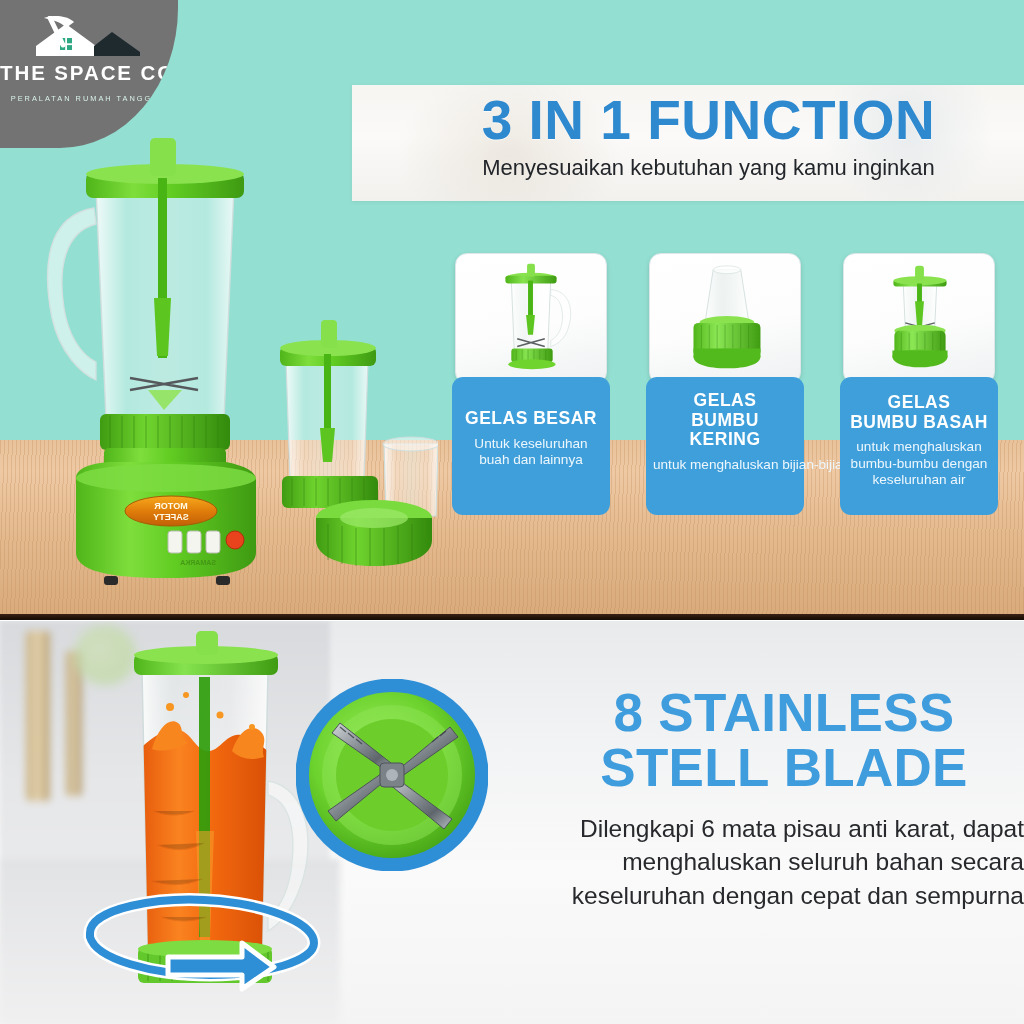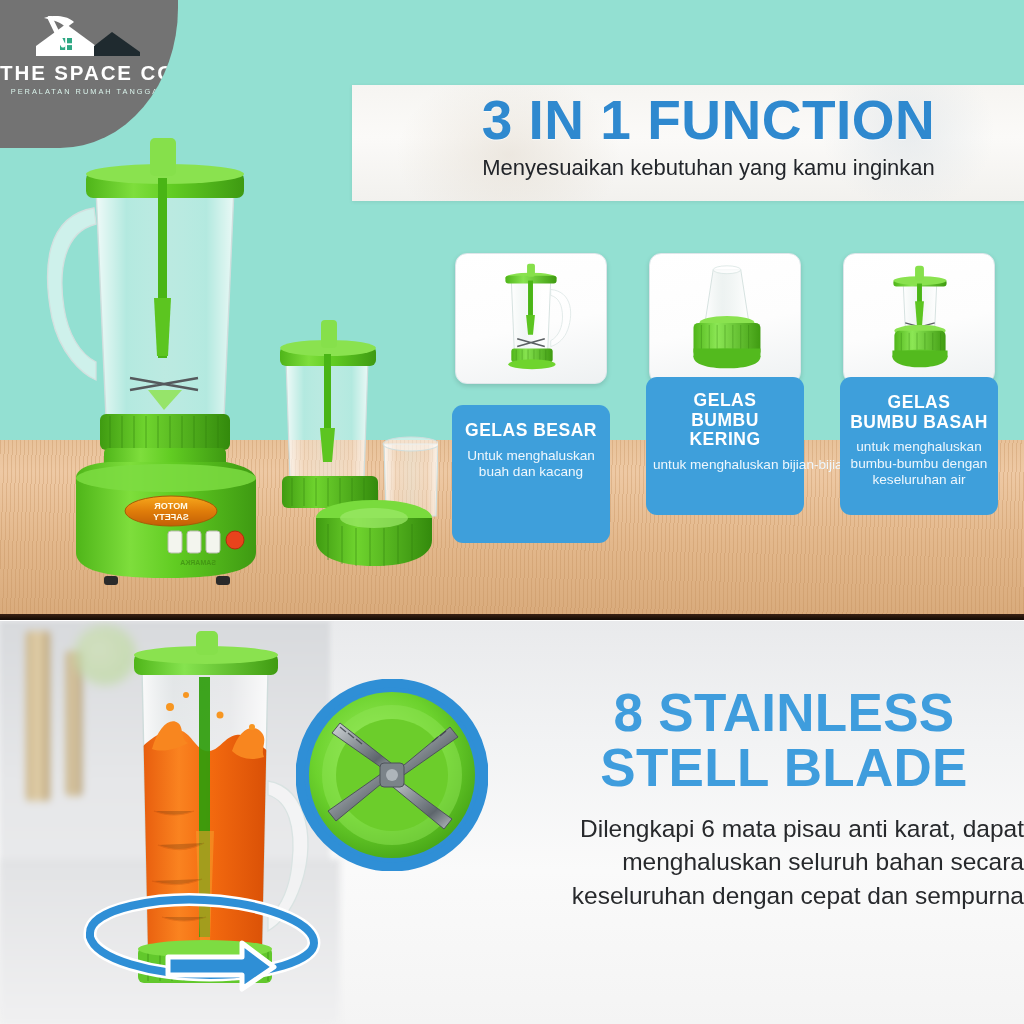--- a/index.html
+++ b/index.html
@@ -40,21 +40,21 @@
     overflow:hidden;
   }
   .logo-inner { position:absolute; left:0; top:16px; width:170px; text-align:center; }
   .logo-mark { width:170px; height:44px; display:block; }
   .logo-name {
     font-size:20.5px; font-weight:700; letter-spacing:1.9px;
     color:#ffffff; margin-top:1px; white-space:nowrap;
   }
   .logo-tag {
     font-size:7.4px; font-weight:400; letter-spacing:2.0px;
-    color:#d9f2ea; margin-top:2px; white-space:nowrap;
+    color:#d9f2ea; margin-top:9px; white-space:nowrap;
   }
 
   
   .headline-banner {
     position:absolute; left:352px; top:85px; width:713px; height:116px;
     background:
       radial-gradient(ellipse 160px 120px at 22% 60%, rgba(226,218,206,.55), rgba(255,255,255,0) 70%),
       radial-gradient(ellipse 120px 110px at 78% 40%, rgba(214,222,228,.5), rgba(255,255,255,0) 72%),
       linear-gradient(180deg,#f6f5f2 0%, #fbfaf8 45%, #f2f1ee 100%);
     box-shadow:0 1px 4px rgba(0,0,0,.08);
@@ -90,21 +90,21 @@
   .card-photo svg { position:absolute; left:0; top:0; width:100%; height:100%; }
 
   .card-body {
     position:absolute; left:0; top:124px; width:158px; height:138px;
     background:#3e9fdb;
     border-radius:11px;
     padding:10px 7px 8px;
     text-align:center;
     display:flex; flex-direction:column; justify-content:flex-start;
   }
-  .card.c0 .card-body { padding-top:16px;margin-top:28px; }
+  .card.c0 .card-body { padding-top:32px; }
   .card.c1 .card-body { padding-top:14px; }
   .card.c2 .card-body { padding-top:16px; }
 
   .card-title {
     font-size:17.5px; font-weight:700; color:#ffffff;
     letter-spacing:.5px; line-height:1.12; white-space:pre-line;
   }
   .card-desc {
     font-size:13.6px; font-weight:400; color:#eef7fd;
     line-height:1.21; margin-top:7px;
@@ -323,21 +323,21 @@
             <path d="M62 86 L90 94 M90 86 L62 94" stroke="#5b6063" stroke-width="1.6"></path>
             <rect x="56" y="96" width="42" height="14" rx="3" fill="url(#cg1)"></rect>
             <g stroke="#2f7f0d" stroke-width=".7" opacity=".55">
               <path d="M61 97 v12 M67 97 v12 M73 97 v12 M79 97 v12 M85 97 v12 M91 97 v12"></path>
             </g>
             <ellipse cx="77" cy="112" rx="24" ry="5" fill="#6fd42e"></ellipse>
           </svg>
         </div>
         <div class="card-body">
           <div class="card-title">GELAS BESAR</div>
-          <div class="card-desc">Untuk menghaluskan buah dan kacang</div>
+          <div class="card-desc">Untuk keseluruhan buah dan lainnya</div>
         </div>
       </div>
 
       <div class="card c1">
         <div class="card-photo">
           <svg viewBox="0 0 152 131">
             <defs>
               <linearGradient id="cg2" x1="0" y1="0" x2="1" y2="0">
                 <stop offset="0" stop-color="#4fb519"></stop>
                   <stop offset=".35" stop-color="#8ce755"></stop>

